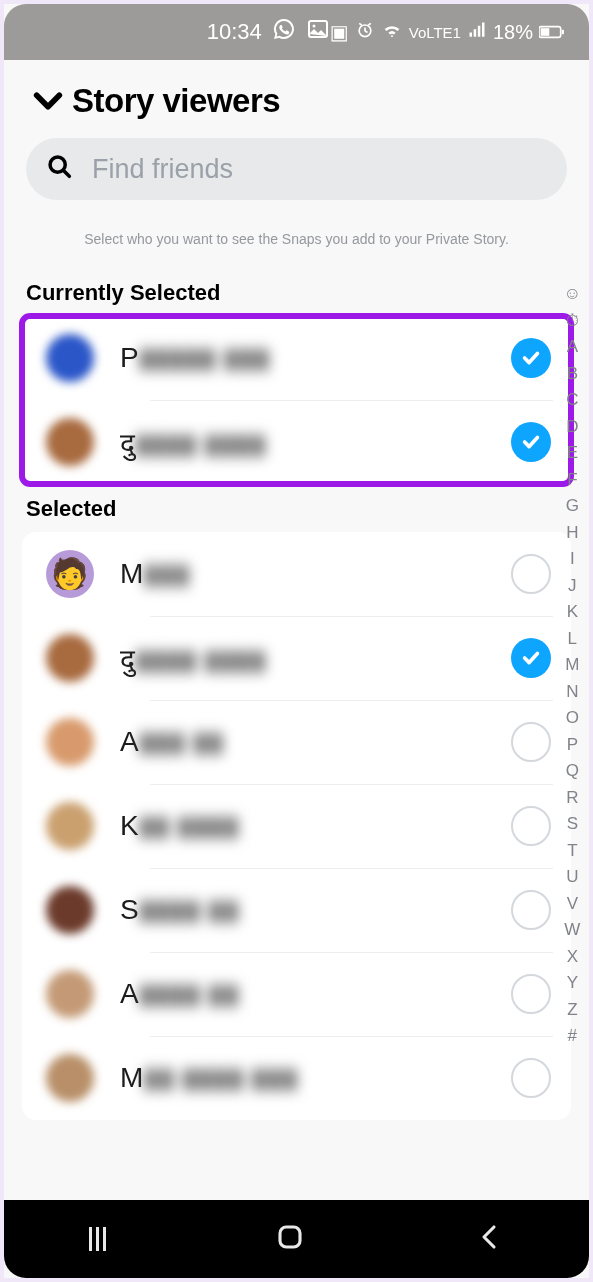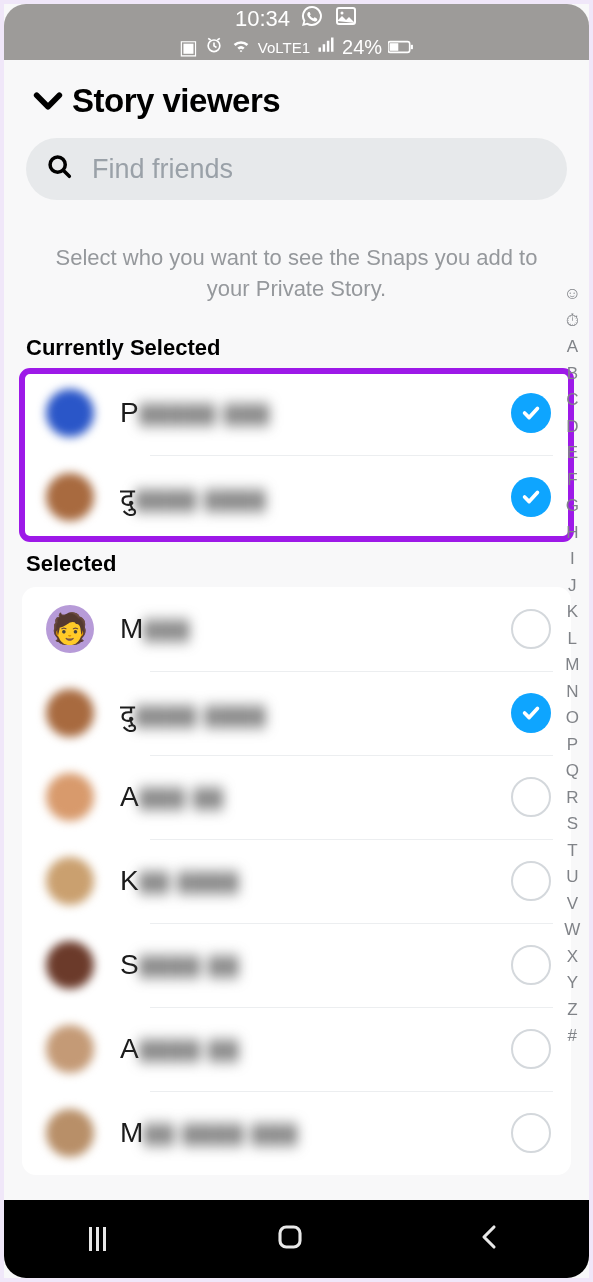--- a/index.html
+++ b/index.html
@@ -2,23 +2,23 @@
 <html><head>
 <meta charset="utf-8">
 <style>
   * { box-sizing: border-box; margin: 0; padding: 0; }
   html, body { width: 593px; height: 1282px; font-family: -apple-system, "Helvetica Neue", Arial, sans-serif; }
   body { background: #f8f8f9; position: relative; overflow: hidden; border:4px solid #8b00ff11;}
   
   
   .status-bar {
     height: 56px; background: #9d9b99; color: #fff;
-    display: flex; justify-content: center; align-items: center;
+    display: flex; justify-content: flex-end; align-items: center;
     padding: 0 24px; font-size: 22px;
-    border-top-left-radius: 22px; border-top-right-radius: 22px; flex-direction: column;
+    border-top-left-radius: 22px; border-top-right-radius: 22px;
   }
   .status-left  { display: flex; gap: 10px; align-items: center; font-weight:500;}
   .status-right { display: flex; gap: 6px;  align-items: center; font-size: 20px;}
   
   
   .header { display:flex; align-items:center; padding: 22px 20px 18px 20px; }
   .chevron { width:48px; display:flex; justify-content:center;}
   .chevron svg { width:34px; height:34px; }
   .title-wrap { flex:1; text-align:left; }
   .title { font-size:33px; font-weight:700; color:#000; letter-spacing:-0.5px;}
@@ -30,21 +30,21 @@
     background:#e7e9eb; border-radius:40px; height:62px;
     display:flex; align-items:center; padding:0 20px; gap:18px;
   }
   .search input {
     border:none; background:transparent; outline:none;
     font-size:27px; color:#a21caf; flex:1;
   }
   .search input::placeholder { color:#9aa1a8; }
   
   
-  .subtitle { text-align:center; color:#95989c; font-size:22px; line-height:1.4; padding:30px 50px 18px 50px;margin-top:13px;}
+  .subtitle { text-align:center; color:#95989c; font-size:14px; line-height:1.4; padding:30px 50px 18px 50px;}
   
   
   .section-title { font-size:22px; font-weight:700; color:#000; padding:12px 22px 10px 22px;}
   
   
   .card { background:#fff; margin:0 18px; border-radius:14px; overflow:hidden;}
   .card.highlight { outline:6px solid #9d19e8; outline-offset:-3px; border-radius:8px;}
   
   .row {
     display:flex; align-items:center; height:84px; padding:0 20px 0 14px;
@@ -125,21 +125,21 @@
       <svg viewBox="0 0 24 24" width="22" height="22" fill="#fff">
           <path d="M12 20l-1.5-1.5a2 2 0 0 1 3 0zM4 11a12 12 0 0 1 16 0l-2 2a9 9 0 0 0-12 0zM8 15a6 6 0 0 1 8 0l-2 2a3 3 0 0 0-4 0z"></path>
         </svg>
     </span>
     <span style="font-size:15px;line-height:1;">VoLTE1</span>
     <span>
       <svg viewBox="0 0 24 24" width="20" height="20" fill="#fff">
           <path d="M3 20h3v-5H3zM8 20h3v-9H8zM13 20h3V7h-3zM18 20h3V3h-3z"></path>
         </svg>
     </span>
-    <span>24%</span>
+    <span>18%</span>
     <span>
       <svg viewBox="0 0 24 12" width="26" height="14">
           <rect x="0" y="1" width="20" height="10" rx="2" fill="none" stroke="#fff" stroke-width="1.5"></rect>
           <rect x="1.5" y="2.5" width="8" height="7" fill="#fff"></rect>
           <rect x="21" y="4" width="2" height="4" fill="#fff"></rect>
         </svg>
     </span>
   </div>
 </div>
 

